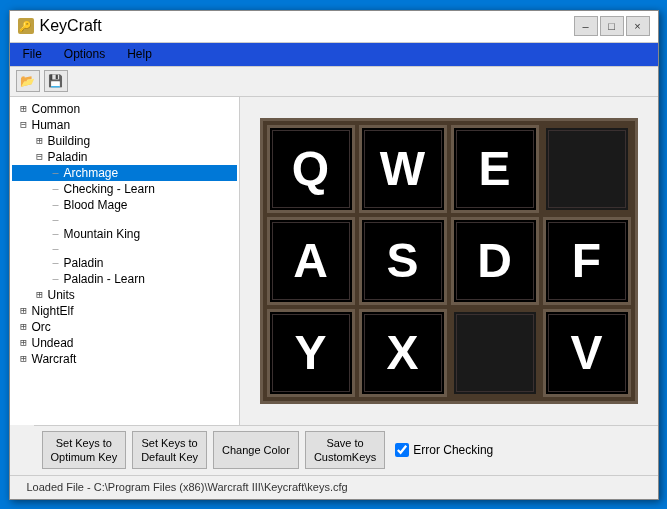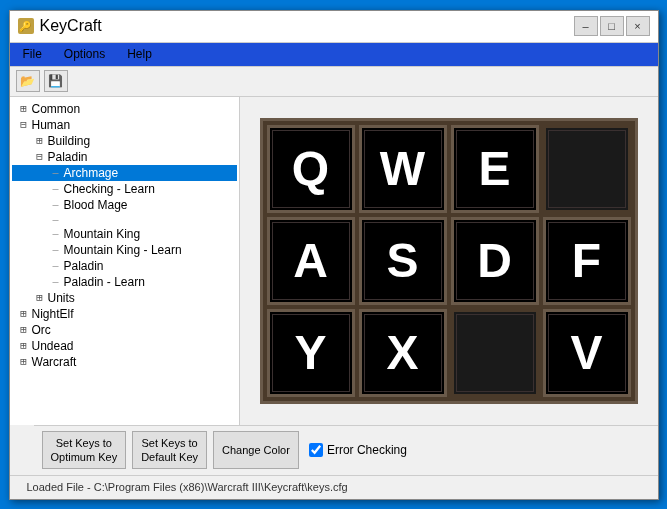--- a/index.html
+++ b/index.html
@@ -286,21 +286,20 @@
         </div>
         <div class="tree-node" style="padding-left: 36px;">
           <span class="expander" style="font-family: monospace; font-size: 10px; color: rgb(153, 153, 153);">–</span>
         </div>
         <div class="tree-node" style="padding-left: 36px;">
           <span class="expander" style="font-family: monospace; font-size: 10px; color: rgb(153, 153, 153);">–</span>
           <span>Mountain King</span>
         </div>
         <div class="tree-node" style="padding-left: 36px;">
           <span class="expander" style="font-family: monospace; font-size: 10px; color: rgb(153, 153, 153);">–</span>
-          <span>Mountain King - Learn</span>
         </div>
         <div class="tree-node" style="padding-left: 36px;">
           <span class="expander" style="font-family: monospace; font-size: 10px; color: rgb(153, 153, 153);">–</span>
           <span>Paladin</span>
         </div>
         <div class="tree-node" style="padding-left: 36px;">
           <span class="expander" style="font-family: monospace; font-size: 10px; color: rgb(153, 153, 153);">–</span>
           <span>Paladin - Learn</span>
         </div>
         <div class="tree-node" style="padding-left: 20px;">
@@ -342,20 +341,22 @@
         </div>
     </div>
   </div>
 
   <div class="bottom-bar">
     <button class="bottom-btn" style="white-space: pre-line;">Set Keys to
 Optimum Key</button>
     <button class="bottom-btn" style="white-space: pre-line;">Set Keys to
 Default Key</button>
     <button class="bottom-btn">Change Color</button>
+    <button class="bottom-btn" style="white-space: pre-line;">Save to
+CustomKeys</button>
     <div class="checkbox-area">
       <input type="checkbox" id="error-check" checked="" style="">
       <label for="error-check">Error Checking</label>
     </div>
   </div>
 
   <div class="status-bar">
     <span>Loaded File - C:\Program Files (x86)\Warcraft III\Keycraft\keys.cfg</span>
   </div>
 </div>

